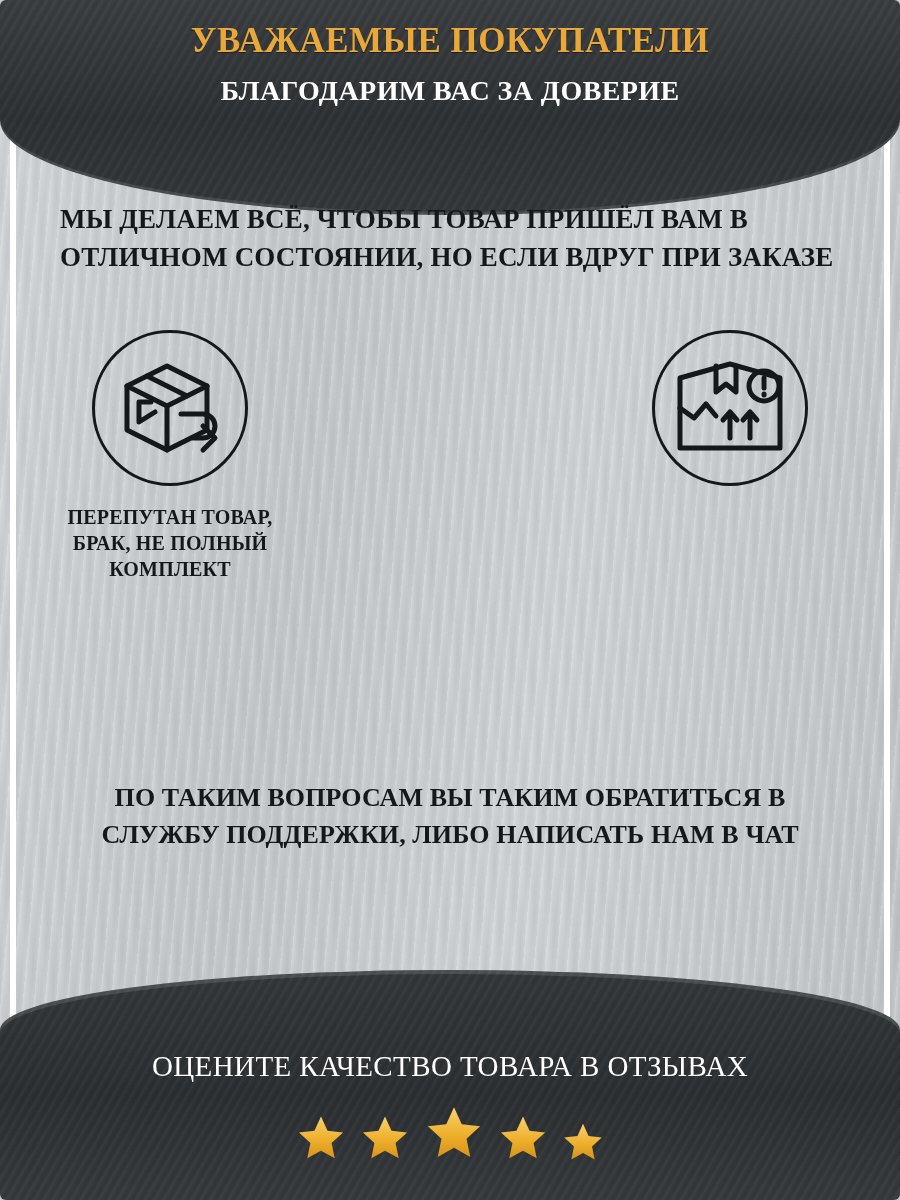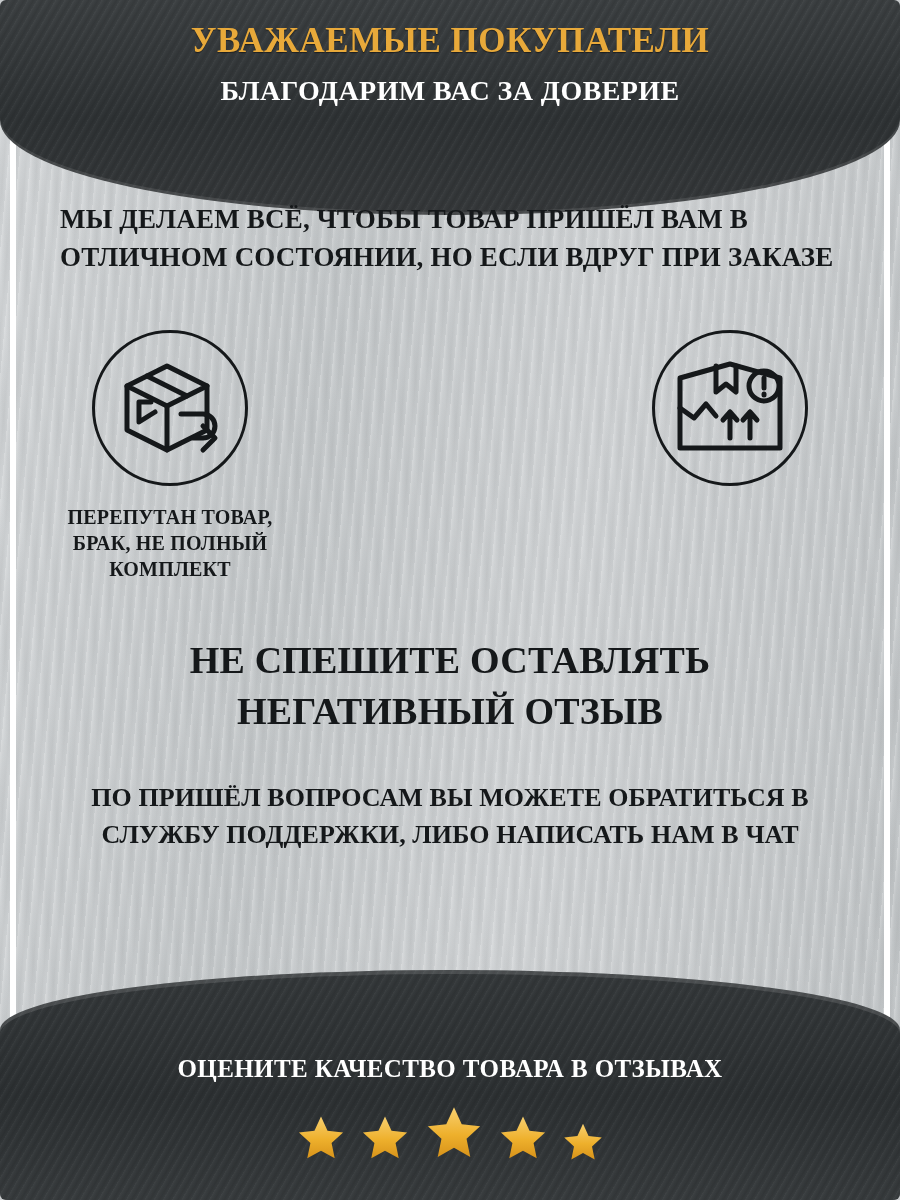--- a/index.html
+++ b/index.html
@@ -180,22 +180,22 @@
     box-shadow: inset 0 4px 0 rgba(255,255,255,0.12);
   }
   .band-bottom-inner {
     position: absolute;
     left: 0;
     bottom: 30px;
     width: 900px;
     text-align: center;
   }
   .bottom-title {
-    font-size: 25px;
-    font-weight: bold;
+    font-size: 29px;
+    font-weight: normal;
     color: #ffffff;
     line-height: 1.35;
     letter-spacing: 0.4px;
   }
   .stars {
     margin-top: 16px;
     display: flex;
     justify-content: center;
     align-items: flex-end;
     gap: 8px;
@@ -249,22 +249,21 @@
           <path d="M92 22 v10"></path>
           <path d="M92 38 v1"></path>
           <path d="M58 82 v-26 M58 56 l-7 8 M58 56 l7 8"></path>
           <path d="M78 82 v-26 M78 56 l-7 8 M78 56 l7 8"></path>
         </svg>
       </div>
     </div>
 
   </div>
 
-  <div class="headline-2">НЕ СПЕШИТЕ ОСТАВЛЯТЬ НЕГАТИВНЫЙ ОТЗЫВ</div>
-  <div class="headline-3">ПО ПРИШЁЛ ВОПРОСАМ ВЫ МОЖЕТЕ ОБРАТИТЬСЯ В СЛУЖБУ ПОДДЕРЖКИ, ЛИБО НАПИСАТЬ НАМ В ЧАТ</div>
+  <div class="headline-3">ПО ТАКИМ ВОПРОСАМ ВЫ ТАКИМ ОБРАТИТЬСЯ В СЛУЖБУ ПОДДЕРЖКИ, ЛИБО НАПИСАТЬ НАМ В ЧАТ</div>
 
   <div class="band-bottom"></div>
   <div class="band-bottom-inner">
     <div class="bottom-title">ОЦЕНИТЕ КАЧЕСТВО ТОВАРА В ОТЗЫВАХ</div>
     <div class="stars">
       <span class="star">
         <svg width="56" height="54" viewBox="0 0 24 24">
             <defs>
               <linearGradient id="g1" x1="0" y1="0" x2="0" y2="1">
                 <stop offset="0%" stop-color="#f8d070"></stop>

